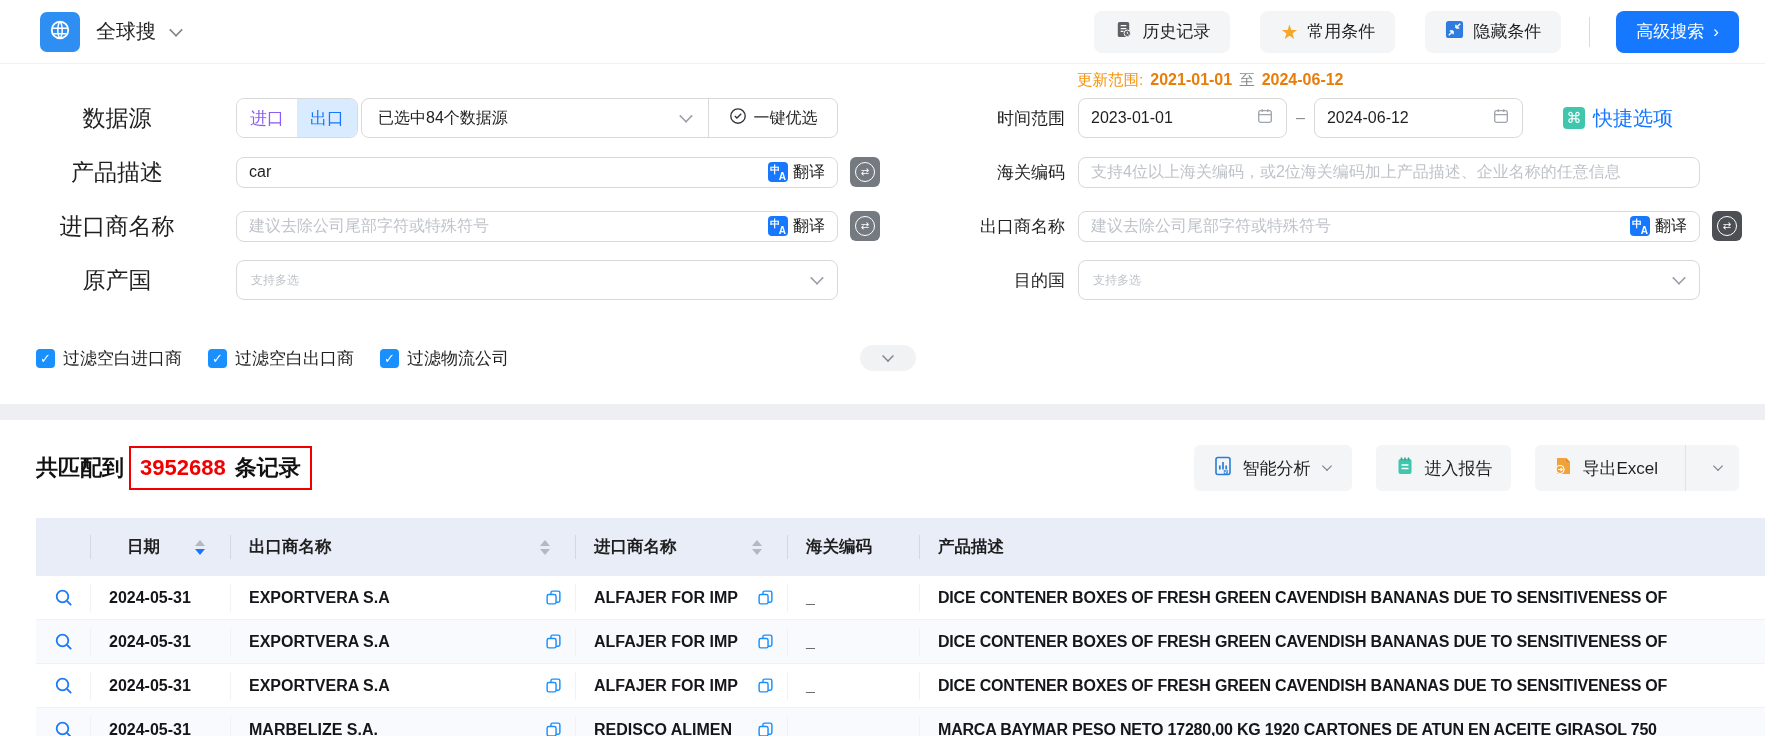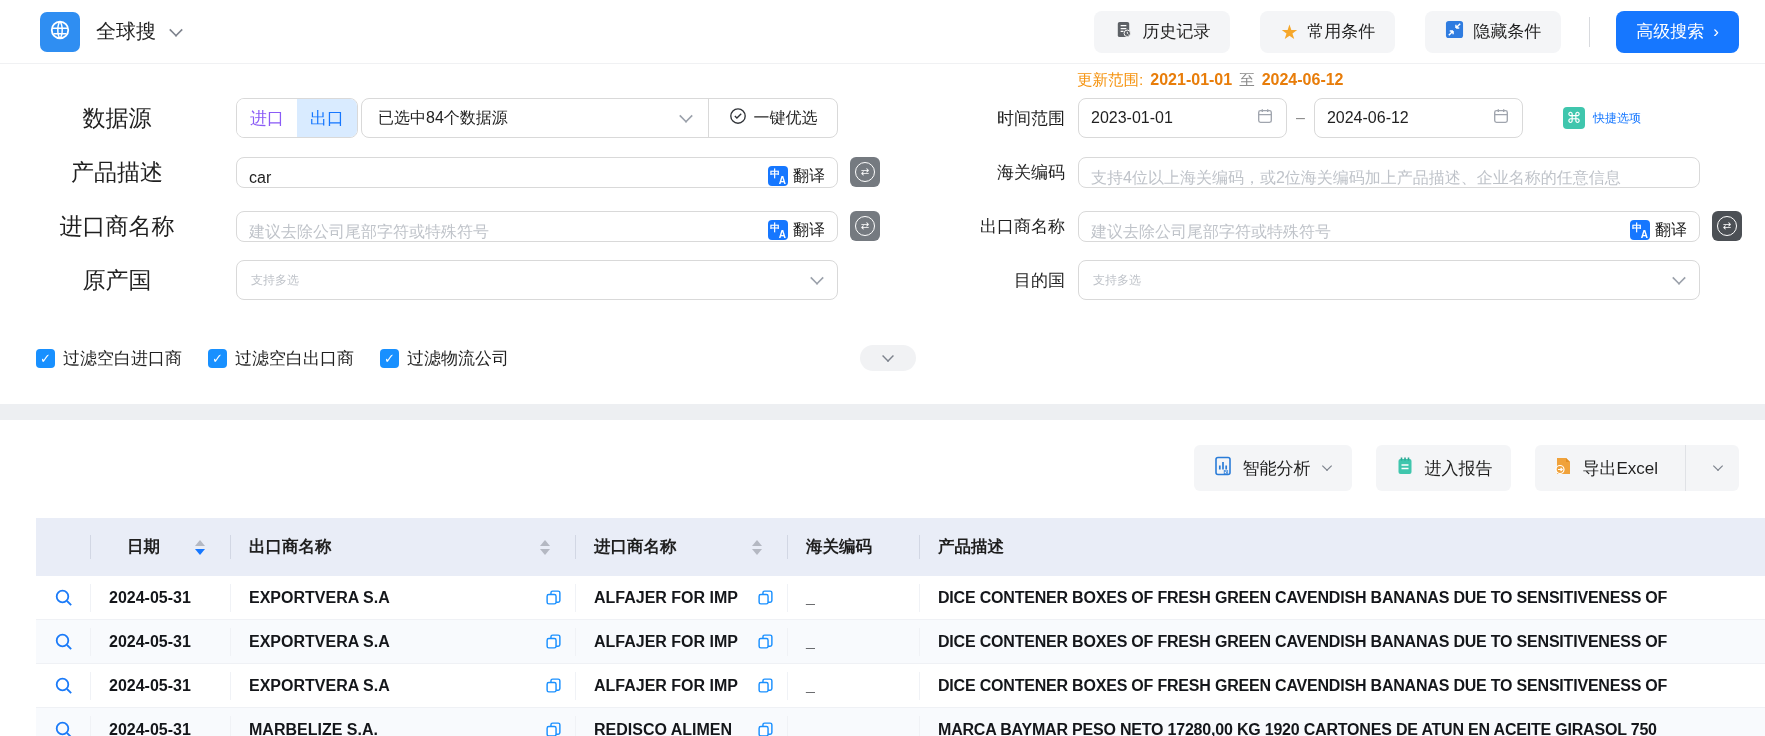--- a/index.html
+++ b/index.html
@@ -36,37 +36,37 @@
   .seg { display:flex; border:1px solid #d9d9d9; border-radius:8px; overflow:hidden; height:40px; flex:none; margin-right:3px; }
   .seg-item { width:60px; display:flex; align-items:center; justify-content:center; font-size:17px; cursor:pointer; background:#fff; color:#8b5cf6; }
   .seg-item.active { background:#d9ebff; color:#1677ff; }
 
   .combo { flex:1; height:40px; border:1px solid #d9d9d9; border-radius:8px; display:flex; align-items:center; }
   .combo-main { flex:1; display:flex; align-items:center; padding:0 16px; font-size:16px; color:#1f1f1f; cursor:pointer; }
   .combo-main .chev { margin-left:auto; border-color:#9aa0aa; }
   .combo-div { width:1px; height:100%; background:#d9d9d9; }
   .combo-opt { width:128px; display:flex; align-items:center; justify-content:center; gap:7px; font-size:16px; cursor:pointer; }
 
-  .tbox { flex:1; height:31px; border:1px solid #d9d9d9; border-radius:8px; display:flex; align-items:flex-end; padding:0 12px; background:#fff; }
+  .tbox { flex:1; height:31px; border:1px solid #d9d9d9; border-radius:8px; display:flex; align-items:center; padding:0 12px; background:#fff; }
   .bare { flex:1; border:none; outline:none; font-size:16px; color:#1f1f1f; font-family:inherit; background:transparent; min-width:0; }
   .bare::placeholder { color:#bfc3c9; }
   .translate-btn { display:flex; align-items:center; gap:5px; font-size:16px; color:#1f1f1f; cursor:pointer; flex:none; }
   .trans-ic { position:relative; width:20px; height:20px; border-radius:4px; background:#1677ff; flex:none; }
   .trans-ic .zh { position:absolute; left:2px; top:1px; color:#fff; font-size:10px; font-weight:bold; }
   .trans-ic .en { position:absolute; right:2px; bottom:0px; color:#fff; font-size:10px; font-weight:bold; }
 
   .sq-icon { width:30px; height:30px; border-radius:6px; background:#757a80; display:flex; align-items:center; justify-content:center; cursor:pointer; }
   .sq-icon.dark { background:#4c5055; }
   .sq-icon .ring { width:20px; height:20px; border:1.8px solid #fff; border-radius:50%; display:flex; align-items:center; justify-content:center; color:#fff; font-size:10px; line-height:1; }
 
   .datebox { width:209px; flex:none; height:40px; border:1px solid #d9d9d9; border-radius:8px; display:flex; align-items:center; padding:0 12px; }
   .date-sep { margin:0 9px; color:#8c8c8c; font-size:16px; }
   .quick { display:flex; align-items:center; gap:8px; margin-left:40px; cursor:pointer; }
   .cmd-ic { width:22px; height:22px; border-radius:4px; background:#3fc6ad; color:#fff; font-size:15px; display:flex; align-items:center; justify-content:center; }
-  .quick span.lbl { color:#1677ff; font-size:12px; }
+  .quick span.lbl { color:#1677ff; font-size:20px; }
 
   .selectbox { flex:1; height:40px; border:1px solid #d9d9d9; border-radius:8px; display:flex; align-items:center; padding:0 14px; color:#bfc3c9; font-size:12px; cursor:pointer; }
   .selectbox .chev { margin-left:auto; border-color:#9aa0aa; }
 
   .bottom-row { position:relative; display:flex; align-items:center; margin:36px 26px 0 36px; height:44px; }
   .cb-group { display:flex; align-items:center; gap:26px; }
   .cb-item { display:flex; align-items:center; gap:8px; cursor:pointer; font-size:17px; color:#1f1f1f; }
   .cb-box { width:19px; height:19px; border-radius:4px; background:#1890ff; color:#fff; font-size:13px; display:flex; align-items:center; justify-content:center; }
   .collapse-pill { position:absolute; left:50%; transform:translateX(-50%); width:56px; height:26px; background:#f1f2f4; border-radius:14px; display:flex; align-items:center; justify-content:center; cursor:pointer; }
   .collapse-pill .chev { margin:0 0 4px 0; transform:rotate(45deg) scale(.7); }
@@ -336,20 +336,27 @@
       <div class="collapse-pill">
         <span class="chev"></span>
       </div>
     </div>
   </div>
 
   <div class="band"></div>
 
   <div class="results">
     <div class="res-head">
+      <div class="match">
+        <span>共匹配到</span>
+        <span class="red-box">
+          <span class="cnt">3952688</span>
+          <span>条记录</span>
+        </span>
+      </div>
       <div class="res-actions">
         <div class="abtn">
           <span>
             <svg width="20" height="20" viewBox="0 0 20 20">
                 <rect x="3" y="1.5" width="14" height="17" rx="2" fill="none" stroke="#2a7cd8" stroke-width="1.6"></rect>
                 <path d="M6.8 13.5v-4M10 13.5V6M13.2 13.5V9.5" stroke="#2a7cd8" stroke-width="1.7"></path>
                 <text x="10.5" y="17.5" font-size="5" fill="#2a7cd8" font-weight="bold">BI</text>
               </svg>
           </span>
           <span>智能分析</span>

